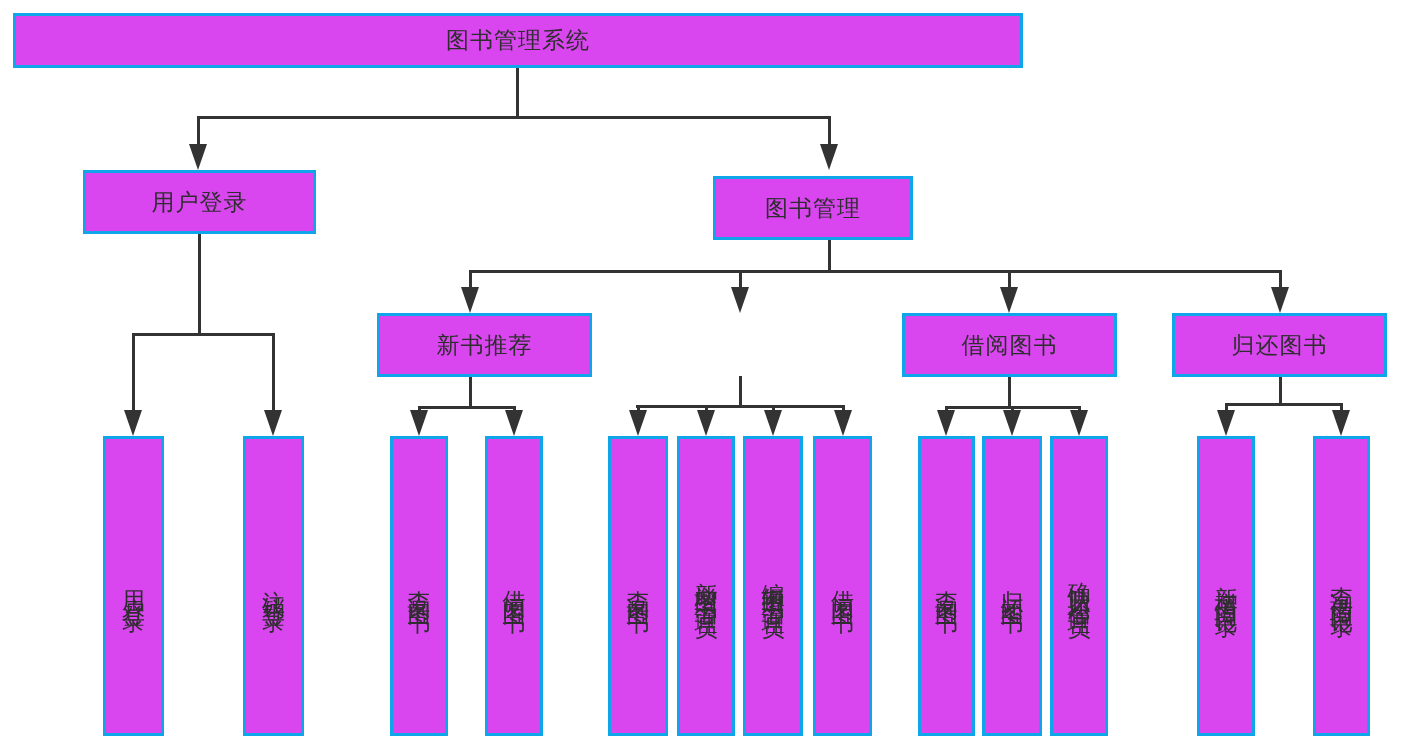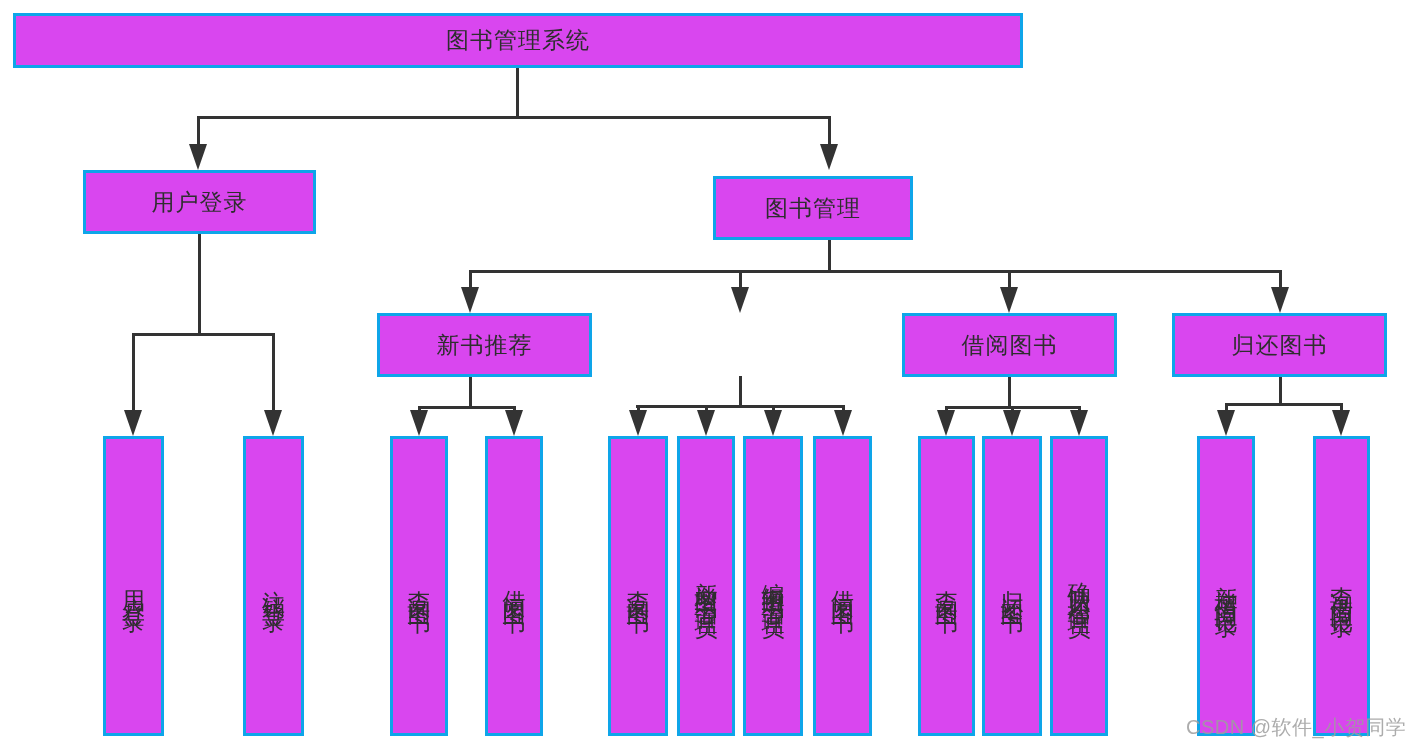--- a/index.html
+++ b/index.html
@@ -162,15 +162,14 @@
   <div class="vline" style="left:1078px; top:406px; height:8px;"></div>
   <div class="arrow" style="left:1070px; top:410px;"></div>
 
   <div class="vline" style="left:1279px; top:376px; height:29px;"></div>
   <div class="hline" style="left:1225px; top:403px; width:118px;"></div>
   <div class="vline" style="left:1225px; top:403px; height:11px;"></div>
   <div class="arrow" style="left:1217px; top:410px;"></div>
   <div class="vline" style="left:1340px; top:403px; height:11px;"></div>
   <div class="arrow" style="left:1332px; top:410px;"></div>
 
-  <div class="watermark">CSDN @软件_小贺同学</div>
 
 </div>
 
 </body></html>

